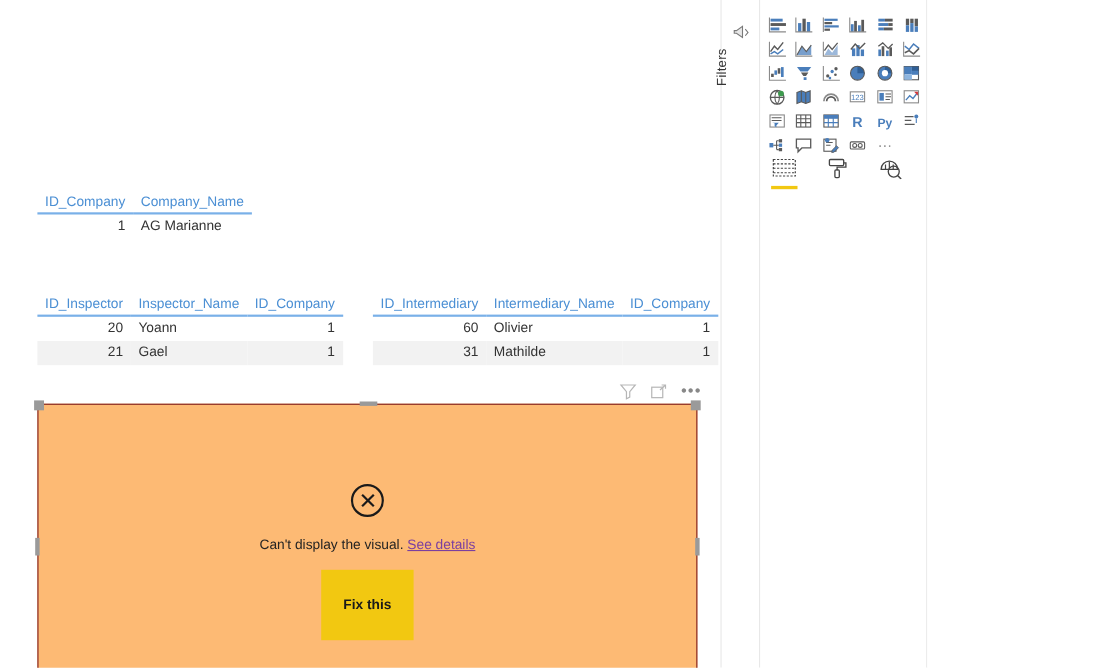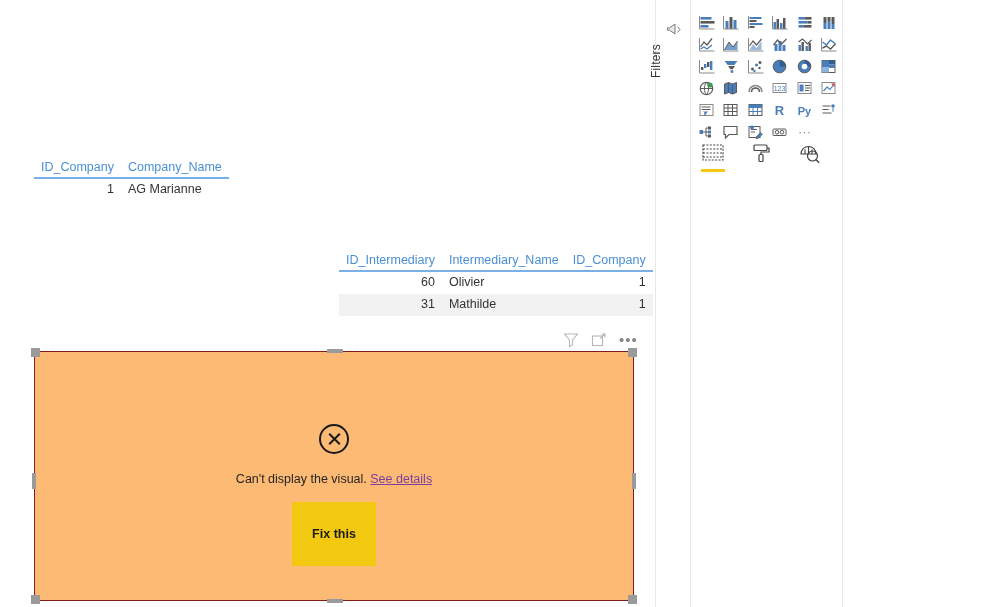--- a/index.html
+++ b/index.html
@@ -9,21 +9,21 @@
     background: #ffffff;
     font-family: "Liberation Sans", sans-serif;
     font-size: 12px;
     color: #333333;
     overflow: hidden;
     position: relative;
   }
 
   
   #canvas {
-    position: absolute; left:0; top:0; width:655px; height:564px;
+    position: absolute; left:0; top:16px; width:655px; height:564px;
     background:#ffffff;
   }
 
   
   .tbl { position:absolute; }
   .tbl table { border-collapse: collapse; }
   .tbl th {
     font-weight: normal;
     color: #4b8fd4;
     font-size: 12.5px;
@@ -140,20 +140,43 @@
         <thead>
           <tr>
             <th class="num">ID_Company</th>
             <th>Company_Name</th>
           </tr>
         </thead>
         <tbody>
           <tr>
             <td class="num">1</td>
             <td>AG Marianne</td>
+          </tr>
+        </tbody>
+      </table>
+    </div>
+  <div class="tbl" id="t2" style="left:34px; top:251px;">
+      <table>
+        <thead>
+          <tr>
+            <th class="num">ID_Inspector</th>
+            <th>Inspector_Name</th>
+            <th class="num">ID_Company</th>
+          </tr>
+        </thead>
+        <tbody>
+          <tr>
+            <td class="num">20</td>
+            <td>Yoann</td>
+            <td class="num">1</td>
+          </tr>
+          <tr class="alt">
+            <td class="num">21</td>
+            <td>Gael</td>
+            <td class="num">1</td>
           </tr>
         </tbody>
       </table>
     </div>
   <div class="tbl" id="t3" style="left:323px; top:251px;margin-left:16px;">
       <table>
         <thead>
           <tr>
             <th class="num">ID_Intermediary</th>
             <th>Intermediary_Name</th>

